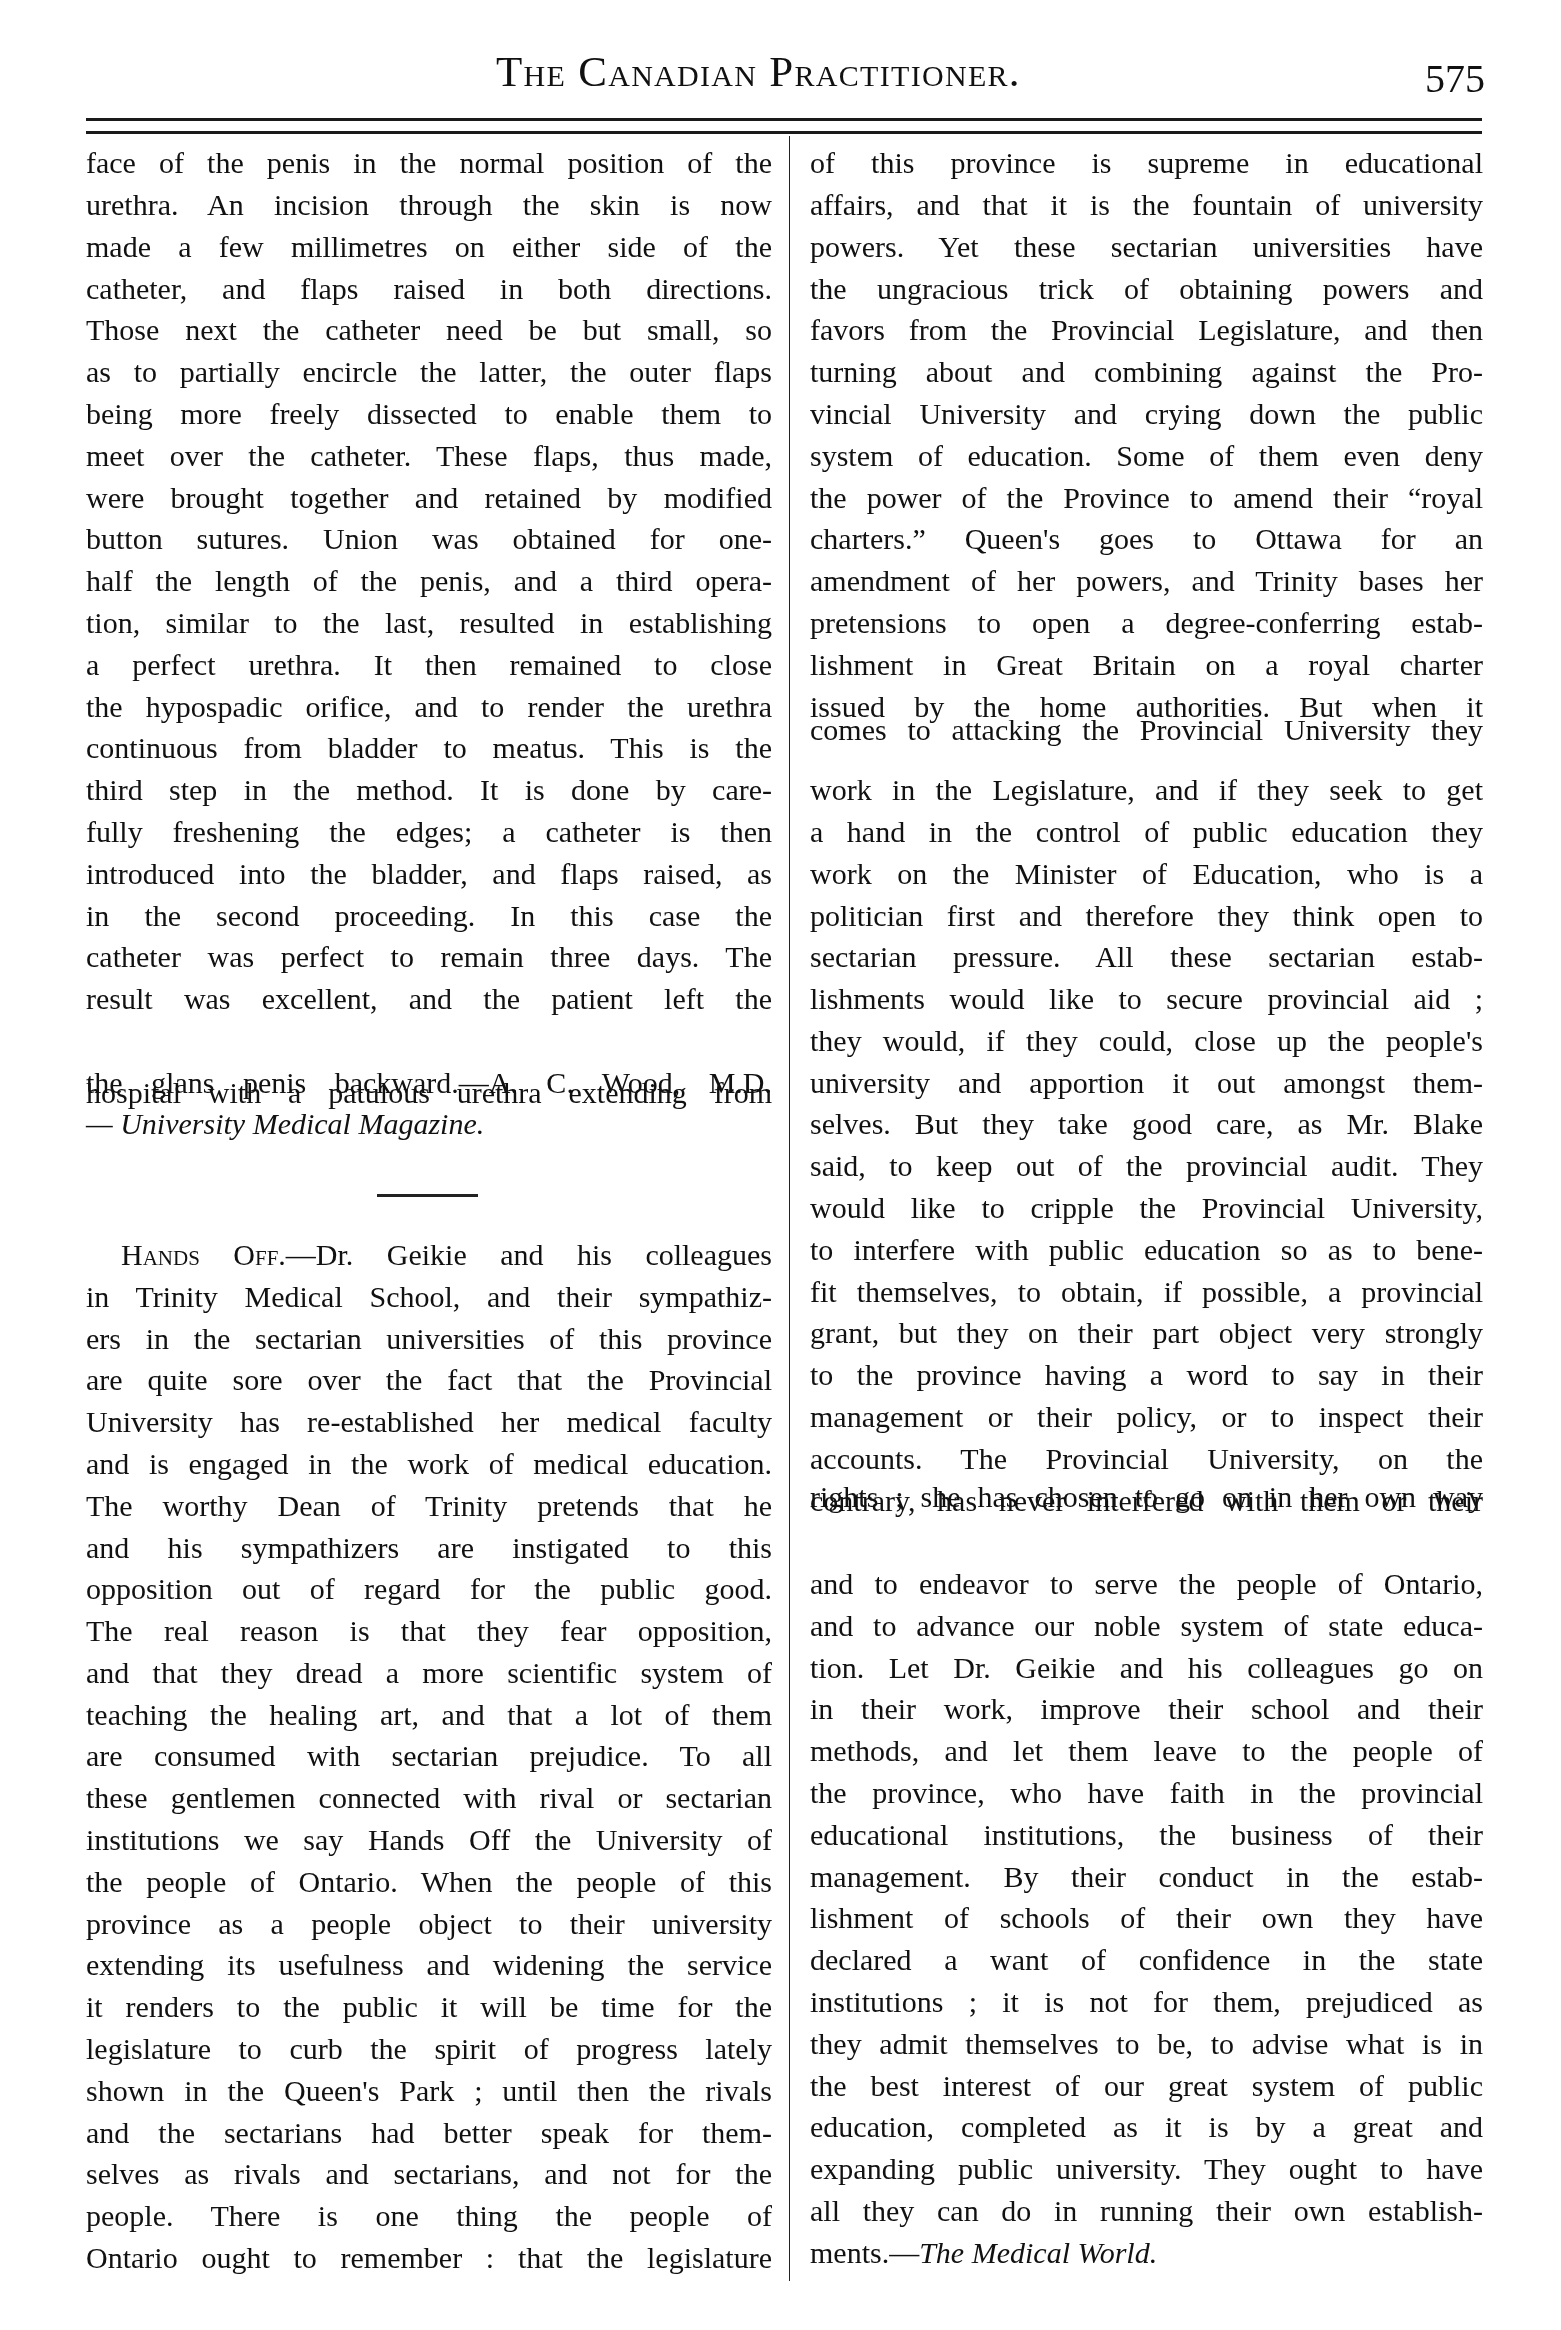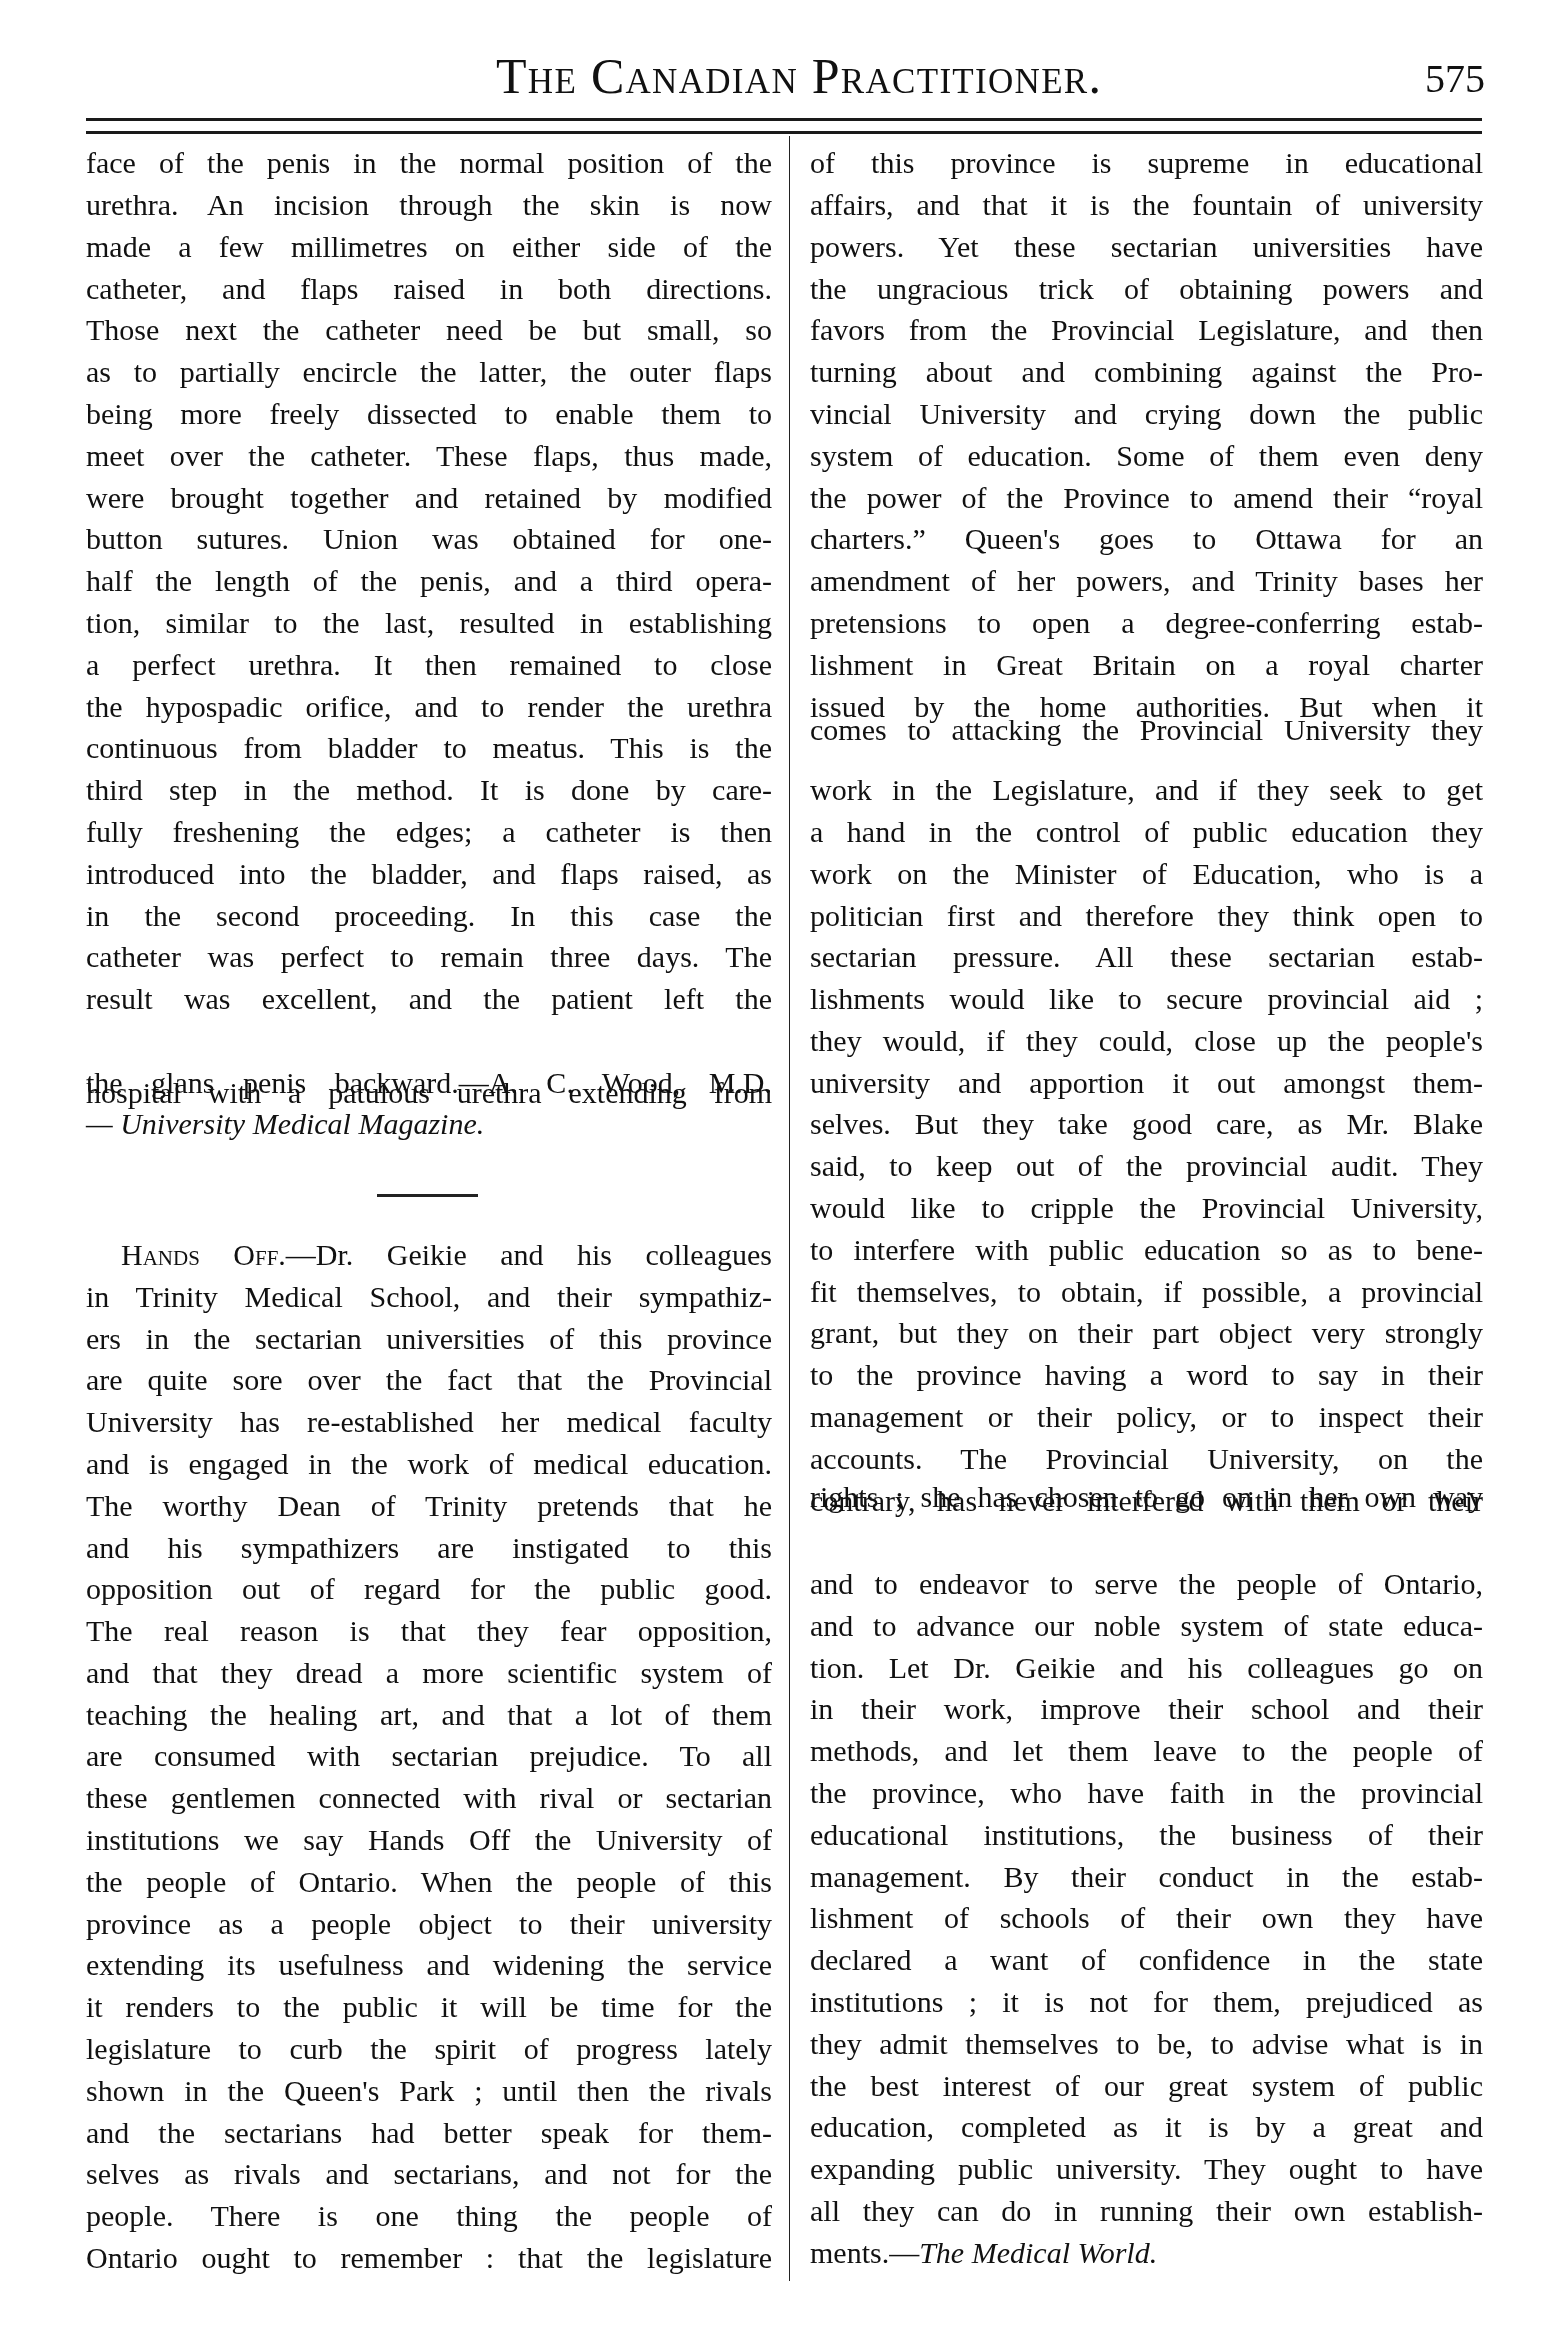--- a/index.html
+++ b/index.html
@@ -1,21 +1,21 @@
 <!DOCTYPE html>
 <html style="font-size:10.4px"><head>
 <meta charset="utf-8">
 <style>
   html, body { margin: 0; padding: 0; background: #ffffff; }
   body { width: 1562px; height: 2330px; position: relative; overflow: hidden; color: #111; }
   .page { position: absolute; left: 0; top: 0; width: 1562px; height: 2330px; background: #fff; }
   .running-title {
     position: absolute; left: 496px; top: 47px;
     font-family: "Liberation Serif", "DejaVu Serif", serif;
-    font-size: 50px; font-variant: small-caps; letter-spacing: 1.3px; white-space: nowrap;
+    font-size: 43px; font-variant: small-caps; letter-spacing: 1.3px; white-space: nowrap;
     color: #111;
   }
   .page-number {
     position: absolute; left: 1425px; top: 55px;
     font-family: "Liberation Serif", serif; font-size: 40px; color: #111;
   }
   .rule { position: absolute; left: 86px; width: 1396px; height: 2.6px; background: #1a1a1a; }
   .rule.r1 { top: 118px; }
   .rule.r2 { top: 131px; }
   .col-divider { position: absolute; left: 789px; top: 136px; width: 1.3px; height: 2145px; background: #222; }

